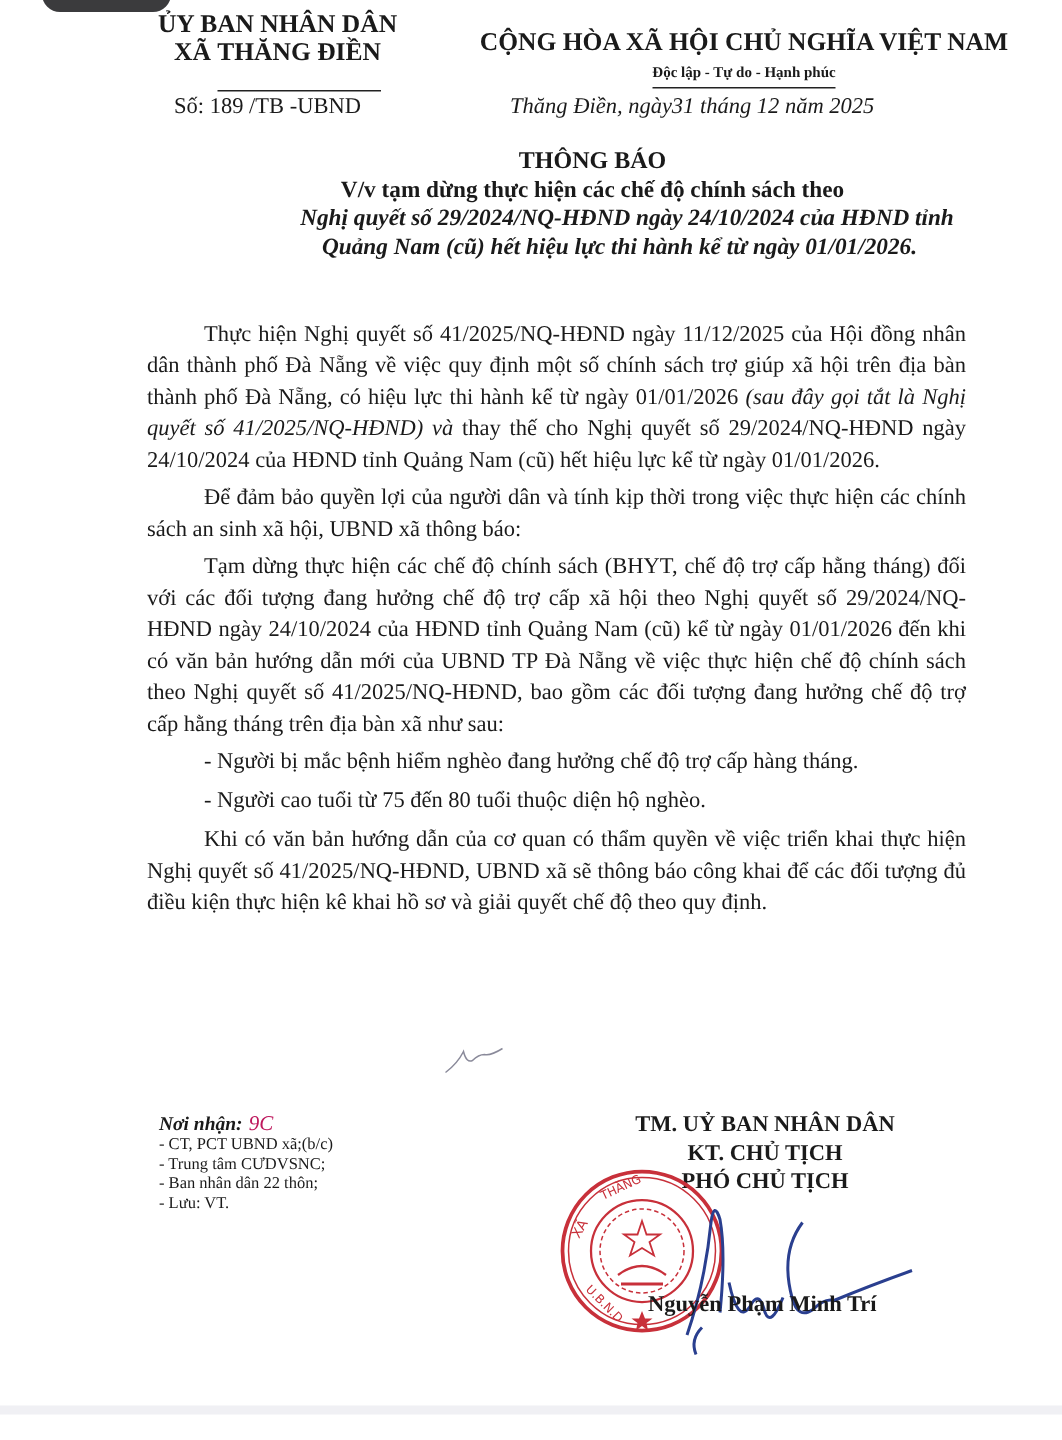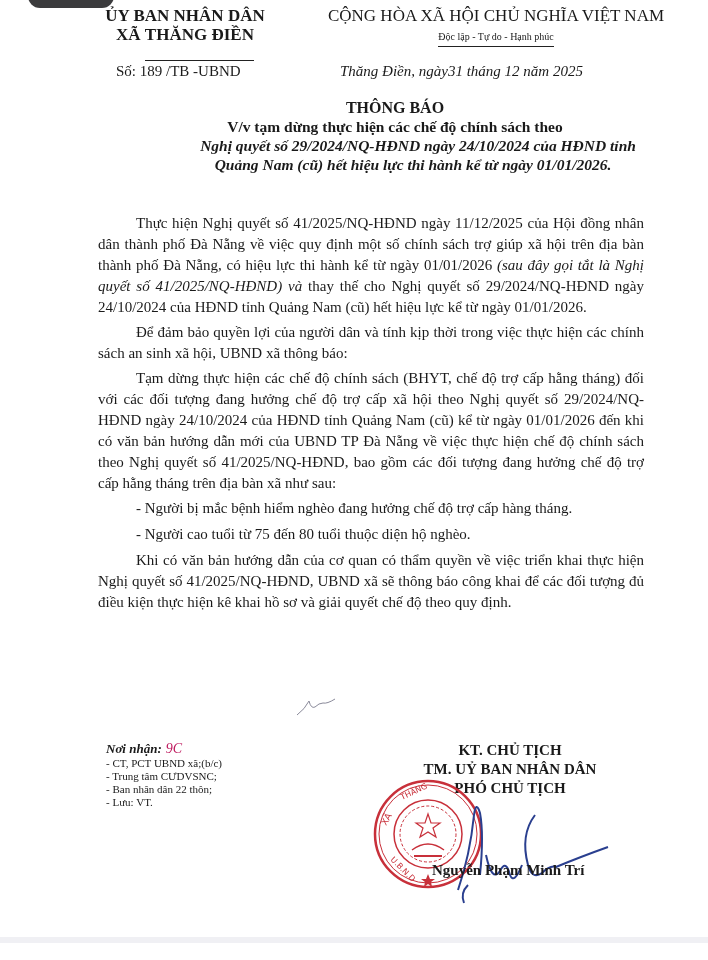--- a/index.html
+++ b/index.html
@@ -3,21 +3,21 @@
 <meta charset="utf-8">
 <style>
   * { box-sizing: border-box; margin: 0; padding: 0; }
   html, body { width: 708px; height: 960px; background: #ffffff; overflow: hidden; }
   body { position: relative; font-family: "Liberation Serif", "DejaVu Serif", serif; color: #1a1a1a; }
 
   .top-pill { position: absolute; left: 28px; top: -12px; width: 86px; height: 20px; background: #3b3b3d; border-radius: 0 0 12px 12px; }
 
   .hdr-left { position: absolute; left: 100px; top: 6px; width: 170px; text-align: center; font-weight: bold; font-size: 17px; line-height: 19px; }
   .hdr-left .u { display: inline-block; border-bottom: 1px solid #222; padding-bottom: 16px; line-height: 18px; }
-  .hdr-right { position: absolute; left: 296px; top: 6px; width: 400px; text-align: center; font-weight: normal; line-height: 19px; }
+  .hdr-right { position: absolute; left: 296px; top: 18px; width: 400px; text-align: center; font-weight: bold; line-height: 19px; }
   .hdr-right .l1 { font-size: 17px; }
   .hdr-right .l2 { font-size: 10px; display: inline-block; border-bottom: 1px solid #222; line-height: 18px; }
 
   .docno { position: absolute; left: 116px; top: 63px; font-size: 15px; }
   .place-date { position: absolute; left: 340px; top: 63px; font-size: 15px; font-style: italic; }
 
   .title-block { position: absolute; left: 150px; top: 98px; width: 490px; text-align: center; font-weight: bold; font-size: 15.5px; line-height: 19px; }
   .title-block .t { font-size: 16px; }
   .title-block .sub2, .title-block .sub3 { text-align: center; font-style: italic; }
   .title-block .sub2 { padding-left: 46px; }
@@ -81,22 +81,22 @@
 
 <div class="recv">
   <div><span class="lbl">Nơi nhận:</span><span class="scribble">9C</span></div>
   <div>- CT, PCT UBND xã;(b/c)</div>
   <div>- Trung tâm CƯDVSNC;</div>
   <div>- Ban nhân dân 22 thôn;</div>
   <div>- Lưu: VT.</div>
 </div>
 
 <div class="sign">
+  <div>TM. UỶ BAN NHÂN DÂN</div>
   <div>KT. CHỦ TỊCH</div>
-  <div>TM. UỶ BAN NHÂN DÂN</div>
   <div>PHÓ CHỦ TỊCH</div>
 </div>
 
 <svg class="seal" viewBox="0 0 112 112">
   <circle cx="56" cy="56" r="53" fill="none" stroke="#c8303a" stroke-width="2.5"></circle>
   <circle cx="56" cy="56" r="49" fill="none" stroke="#c8303a" stroke-width="1"></circle>
   <circle cx="56" cy="56" r="34" fill="none" stroke="#c8303a" stroke-width="1.5"></circle>
   <circle cx="56" cy="56" r="28" fill="none" stroke="#c8303a" stroke-width="1" stroke-dasharray="3 2"></circle>
   <polygon points="56,36 59,45 68,45 61,50 64,59 56,54 48,59 51,50 44,45 53,45" fill="none" stroke="#c8303a" stroke-width="1.2"></polygon>
   <path d="M40 72 Q56 60 72 72" fill="none" stroke="#c8303a" stroke-width="1.5"></path>

